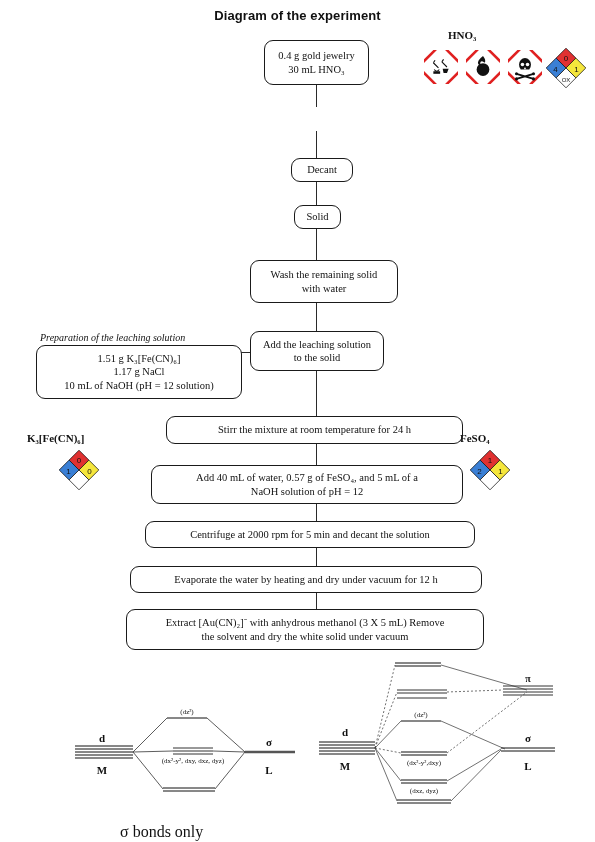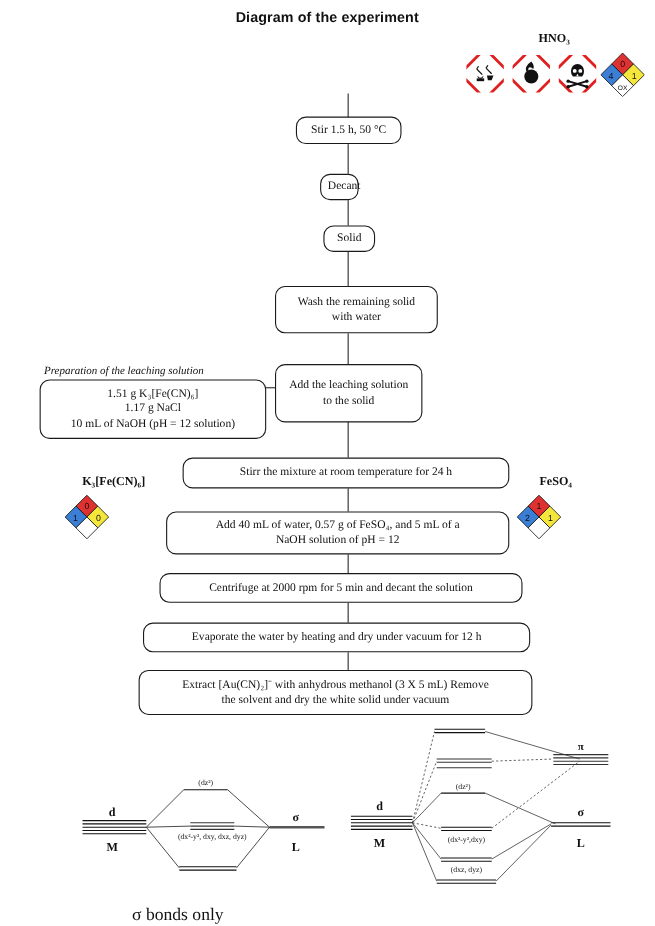--- a/index.html
+++ b/index.html
@@ -58,21 +58,21 @@
     white-space:nowrap;
     z-index:4;
   }
 
   
   .chem-label{
     position:absolute;
     font-weight:bold;
     font-size:11px;
     white-space:nowrap;
-    text-align:right;
+    text-align:left;
     z-index:4;
   }
 
   
   .ghs{
     position:absolute;
     width:34px;height:34px;
     z-index:4;
   }
   .ghs svg{display:block;width:34px;height:34px;}
@@ -104,41 +104,44 @@
   <div class="connector" style="left:316px;top:182px;height:23px;"></div>
   <div class="connector" style="left:316px;top:229px;height:31px;"></div>
   <div class="connector" style="left:316px;top:303px;height:28px;"></div>
   <div class="connector" style="left:316px;top:371px;height:45px;"></div>
   <div class="connector" style="left:316px;top:444px;height:21px;"></div>
   <div class="connector" style="left:316px;top:504px;height:17px;"></div>
   <div class="connector" style="left:316px;top:548px;height:18px;"></div>
   <div class="connector" style="left:316px;top:593px;height:16px;"></div>
   <div class="hconnector" style="left:240px;top:352px;width:12px;"></div>
 
-
-  <div class="fbox" style="left:269px;top:106px;width:96px;height:25px;">
-    <div><span>Stir 1.5 h, 50 °C</span></div>
-  </div>
-
-  <div class="fbox" style="left:291px;top:158px;width:35px;height:24px;">
+  <div class="fbox" style="left:264px;top:40px;width:105px;height:45px;">
+    <div>
+      <span>0.4 g gold jewelry</span><br>
+      <span>30 mL HNO₃</span>
+    </div>
+  </div>
+
+
+  <div class="fbox" style="left:291px;top:158px;width:62px;height:24px;">
     <div><span>Decant</span></div>
   </div>
 
   <div class="fbox" style="left:294px;top:205px;width:47px;height:24px;">
     <div><span>Solid</span></div>
   </div>
 
   <div class="fbox" style="left:250px;top:260px;width:148px;height:43px;">
     <div>
       <span>Wash the remaining solid</span><br>
       <span>with water</span>
     </div>
   </div>
 
-  <div class="fbox" style="left:250px;top:331px;width:134px;height:53px;">
+  <div class="fbox" style="left:250px;top:331px;width:134px;height:40px;">
     <div>
       <span>Add the leaching solution</span><br>
       <span>to the solid</span>
     </div>
   </div>
 
   <div class="fbox" style="left:166px;top:416px;width:297px;height:28px;">
     <div><span>Stirr the mixture at room temperature for 24 h</span></div>
   </div>
 

